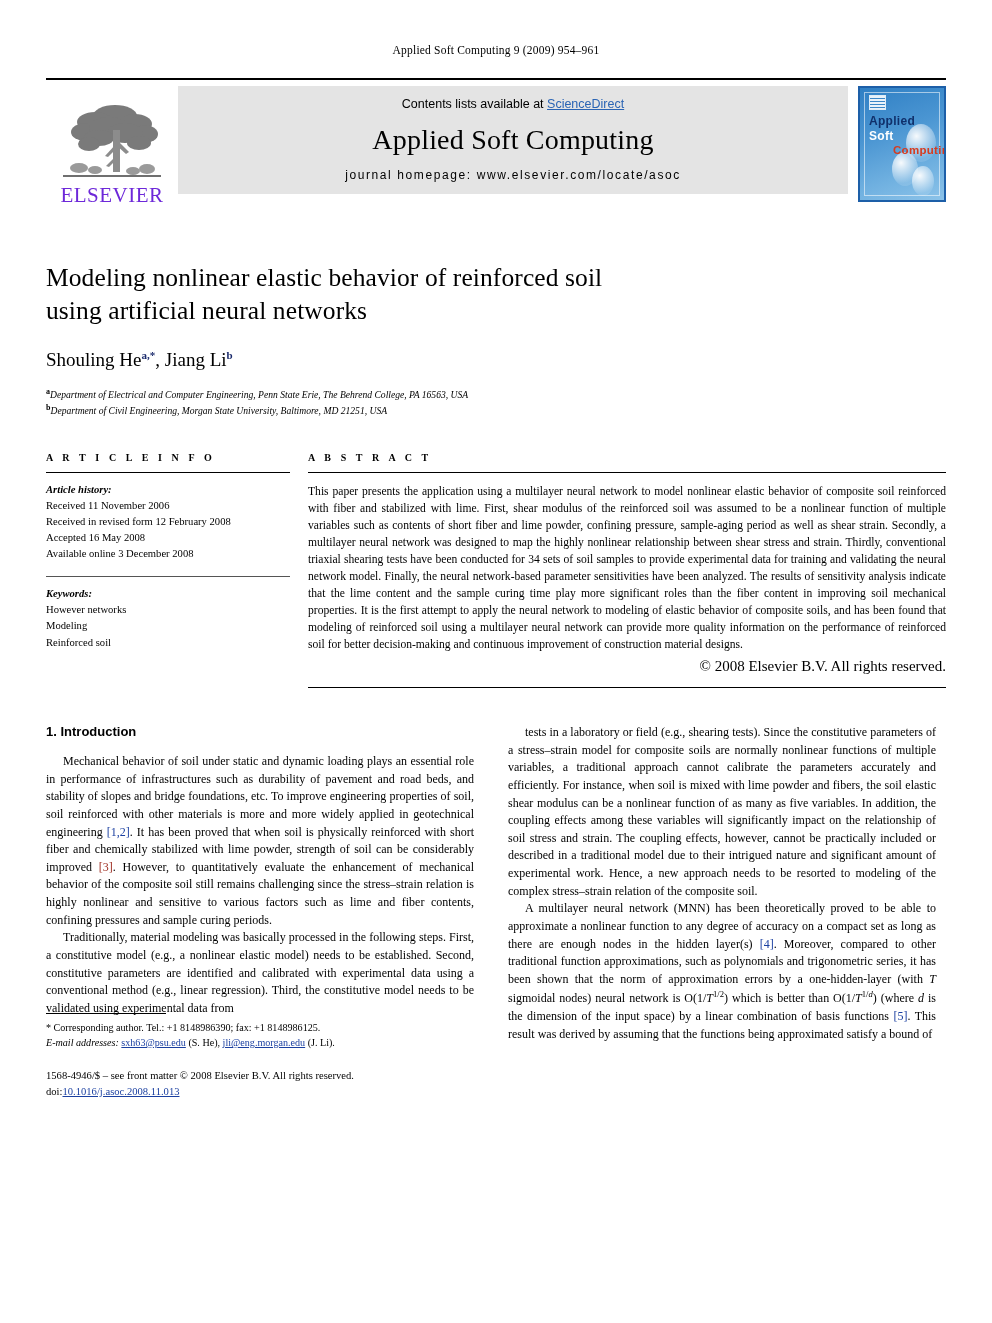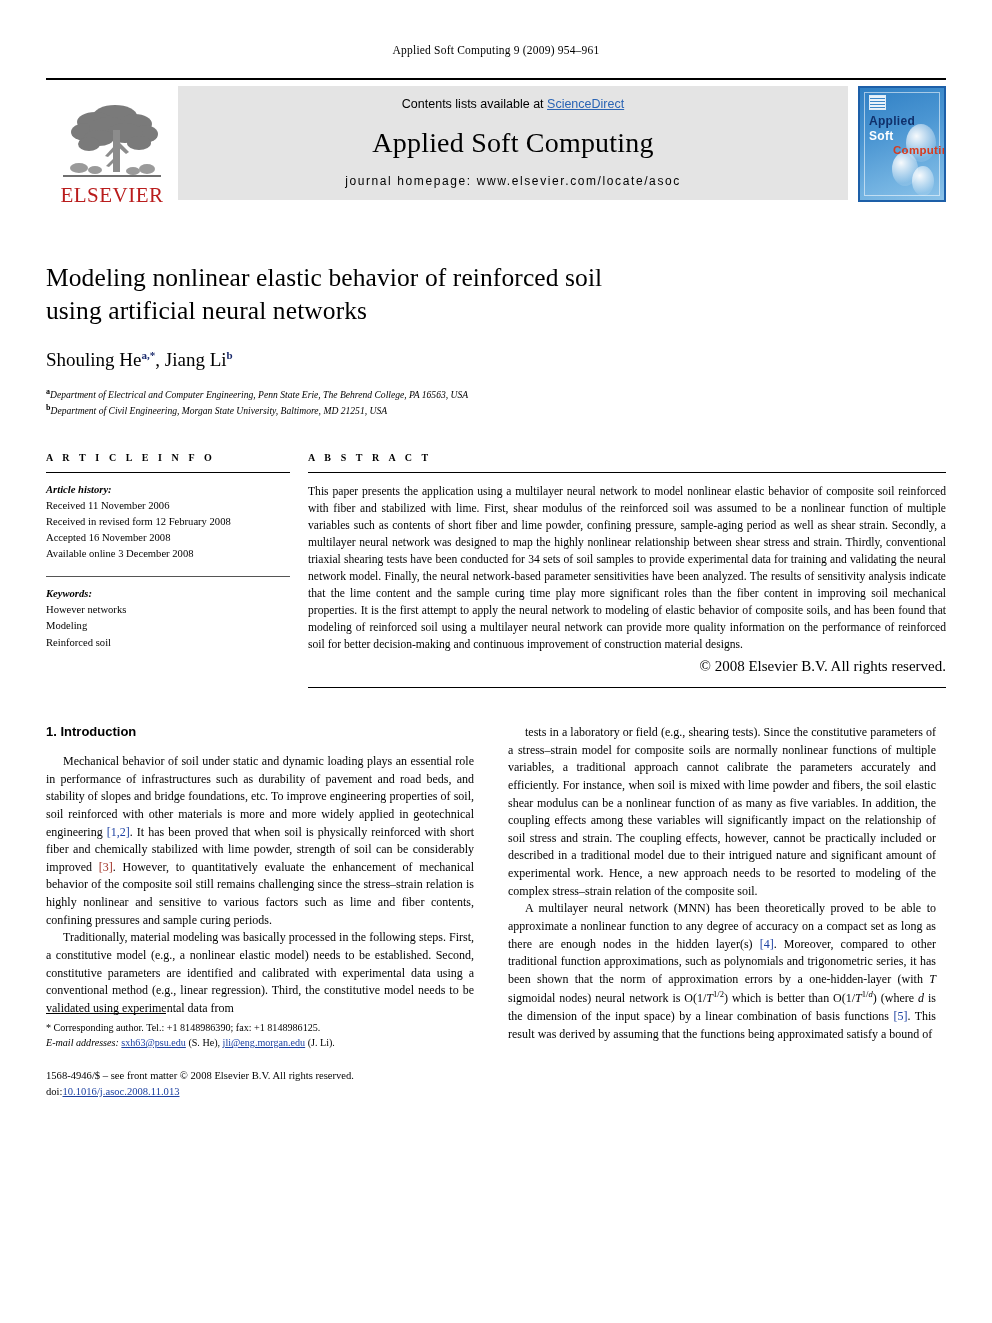--- a/index.html
+++ b/index.html
@@ -49,28 +49,28 @@
     justify-content: flex-end;
     padding-bottom: 2px;
     padding-top: 6px;
     box-sizing: border-box;
   }
   .tree-svg { display:block; }
   .elsevier-word {
     font-family: "Liberation Serif", serif;
     font-size: 21px;
     letter-spacing: 0.5px;
-    color: #b91c1c;
+    color: #6d28d9;
     line-height: 1;
     margin-top: 1px;
   }
   .journal-band {
     flex: 1 1 auto;
     background: #e4e4e4;
-    margin: 6px 0 8px 0;
+    margin: 6px 0 14px 0;
     display: flex;
     flex-direction: column;
     align-items: center;
     justify-content: space-between;
     padding: 11px 0 12px 0;
     box-sizing: border-box;
   }
   .contents-line {
     font-size: 12.5px;
     font-family: "Liberation Sans", sans-serif;
@@ -359,21 +359,21 @@
 
   <div class="info-abstract">
 
     <div class="col-info">
       <div class="section-tag">A R T I C L E   I N F O</div>
       <div class="rule"></div>
       <div class="history">
         <div class="history-label">Article history:</div>
         <div>Received 11 November 2006</div>
         <div>Received in revised form 12 February 2008</div>
-        <div>Accepted 16 November 2008</div>
+        <div>Accepted 16 May 2008</div>
         <div>Available online 3 December 2008</div>
       </div>
       <div class="rule-thin kw-divider"></div>
       <div class="kw-block">
         <div class="kw-label">Keywords:</div>
         <div>However networks</div>
         <div>Modeling</div>
         <div>Reinforced soil</div>
       </div>
     </div>

